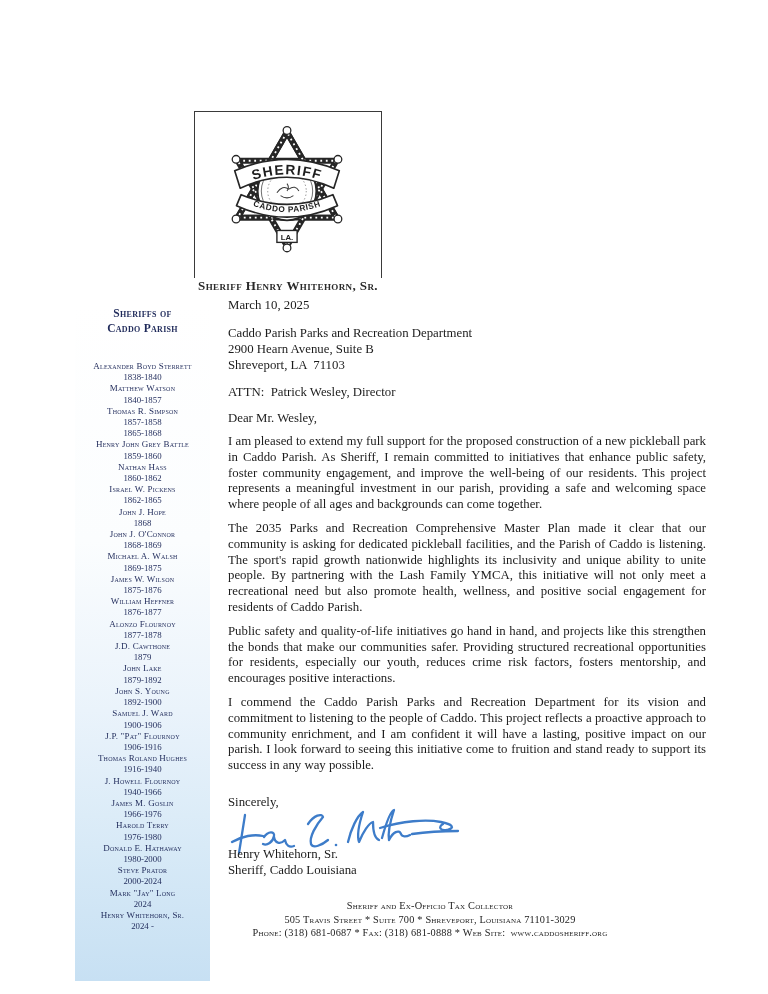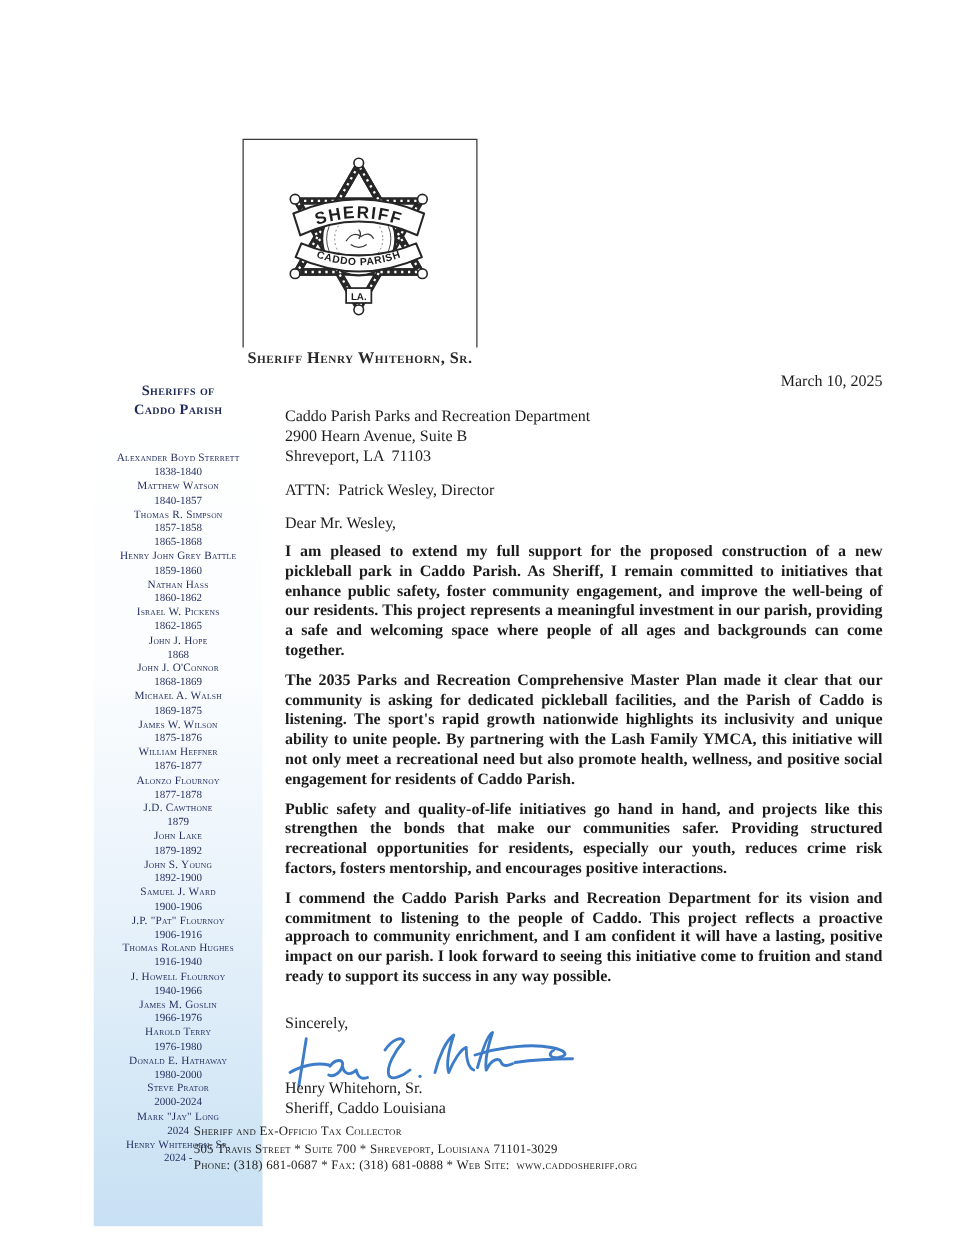--- a/index.html
+++ b/index.html
@@ -24,33 +24,33 @@
     background:linear-gradient(180deg,#ffffff 0%,#fbfdfe 35%,#eaf3fb 60%,#d8eaf7 80%,#c7e0f3 100%);
     text-align:center;color:#1f2a5a;
   }
   .sidebar-heading{font-variant:small-caps;font-weight:700;font-size:11.5px;line-height:14.5px;letter-spacing:.3px;padding-top:2px;}
   .sheriff-list{list-style:none;margin:26px 0 0 0;padding:0;}
   .sheriff-entry{margin:0;}
   .sheriff-name{font-variant:small-caps;font-weight:400;font-size:9px;line-height:11.2px;letter-spacing:.2px;}
   .sheriff-dates{font-size:8.8px;line-height:11.2px;font-weight:400;}
   
   .letter{position:absolute;left:228px;top:297px;width:478px;font-size:12.8px;line-height:16px;}
-  .date-line{margin:0 0 12px 0;text-align:right;}
+  .date-line{margin:0 0 12px 0;}
   .address-block{margin:0 0 11px 0;}
   .address-line{white-space:pre-wrap;}
   .attn-line{margin:0 0 10px 0;white-space:pre-wrap;}
   .salutation{margin:0 0 8px 0;}
-  .para{margin:0 0 8px 0;text-align:justify;line-height:15.8px;font-weight:bold;}
+  .para{margin:0 0 8px 0;text-align:justify;line-height:15.8px;}
   .closing{margin:20px 0 0 0;}
   .signature-wrap{margin:-3px 0 -13px 2px;height:52px;}
   .signer-name{margin:0;}
   .signer-title{margin:0;}
   
   .page-footer{
-    position:absolute;left:155px;top:899px;width:550px;text-align:left;
+    position:absolute;left:155px;top:899px;width:550px;text-align:center;
     font-variant:small-caps;font-size:10.3px;line-height:13.6px;color:#222;letter-spacing:.2px;
   }
   .footer-line{white-space:pre-wrap;}
   
   .badge-word{font-family:"Liberation Sans","DejaVu Sans",sans-serif;font-weight:700;fill:#1d1d1d;}
 </style>
 </head>
 <body>
 
 <div class="page">

